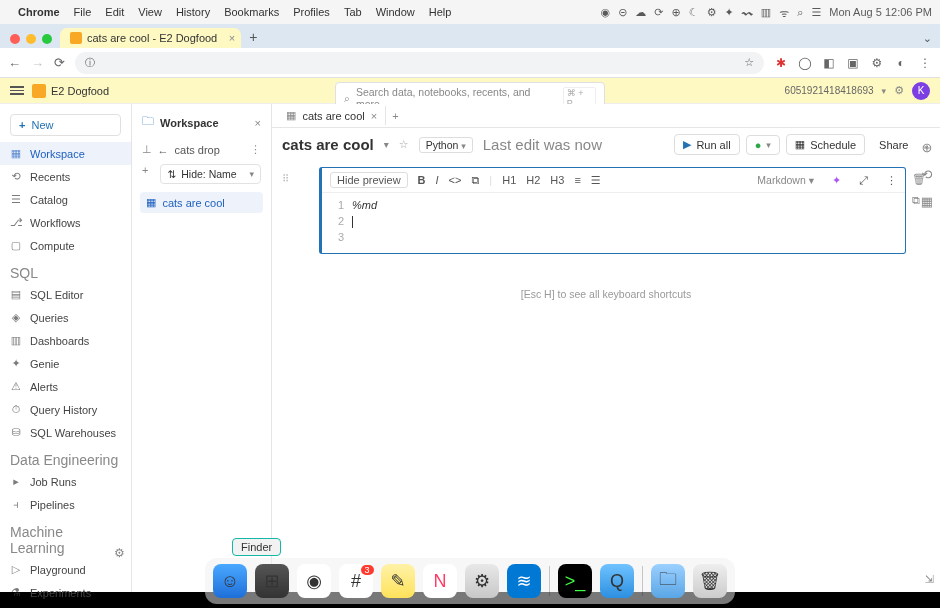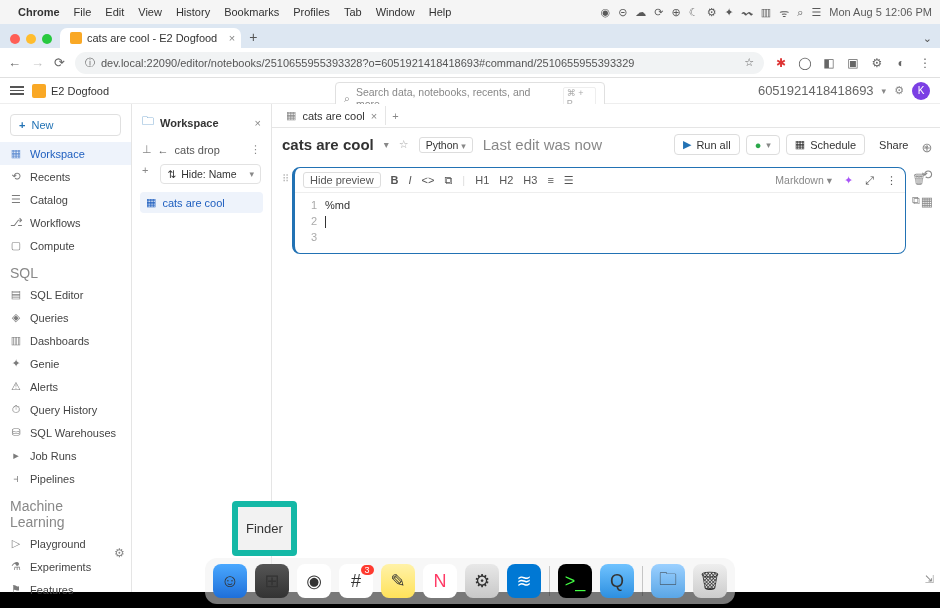--- a/index.html
+++ b/index.html
@@ -11,21 +11,21 @@
 .menubar .mitem { margin-right: 14px; cursor: default; }
 .menubar .spacer { flex: 1; }
 .menubar .ricon { margin-left: 8px; font-size: 11px; opacity: .8; }
 
 
 .chrome { background: #dde7f2; }
 .tabbar { height: 24px; display: flex; align-items: flex-end; padding-left: 6px; }
 .traffic { display: flex; gap: 6px; margin: 0 8px 4px 4px; }
 .tdot { width: 10px; height: 10px; border-radius: 50%; }
 .tred { background: #ff5f56; } .tyel { background: #ffbd2e; } .tgrn { background: #27c93f; }
-.tab { background: #ffffff; border-radius: 7px 7px 0 0; padding: 4px 24px 4px 10px; font-size: 11px; position: relative; display: flex; align-items: center; gap: 5px; }
+.tab { background: #fef9c3; border-radius: 7px 7px 0 0; padding: 4px 24px 4px 10px; font-size: 11px; position: relative; display: flex; align-items: center; gap: 5px; }
 .tab .favicon { width: 12px; height: 12px; background: #f9a825; border-radius: 2px; }
 .tab .tx { position: absolute; right: 6px; top: 4px; font-size: 11px; color: #888; }
 .newtab { margin-left: 8px; margin-bottom: 3px; font-size: 14px; color: #555; }
 .caret { margin-left: auto; margin-right: 8px; margin-bottom: 3px; color: #555; }
 
 .addrbar { height: 30px; background: #fff; display: flex; align-items: center; padding: 0 8px; gap: 10px; border-bottom: 1px solid #e0e0e0; }
 .nav-arrow { color: #666; font-size: 13px; }
 .urlfield { flex: 1; background: #f1f3f4; border-radius: 14px; height: 22px; display: flex; align-items: center; padding: 0 10px; gap: 6px; font-size: 11px; color: #555; }
 .urlfield .lock { font-size: 10px; }
 .urlfield .star { margin-left: auto; color: #666; }
@@ -68,67 +68,67 @@
 .nbhead { display: flex; align-items: center; padding: 6px 10px; gap: 10px; }
 .nbtitle { font-size: 15px; font-weight: 600; }
 .nb-lang { border: 1px solid #ddd; border-radius: 3px; padding: 1px 6px; font-size: 10.5px; }
 .nb-edit { color: #888; font-size: 15px; }
 .nb-right { margin-left: auto; display: flex; gap: 6px; align-items: center; }
 .nbbtn { border: 1px solid #ddd; border-radius: 4px; padding: 3px 8px; font-size: 11px; display: flex; gap: 5px; align-items: center; cursor: pointer; background: #fff; }
 .nbbtn .dd { font-size: 9px; color: #888; }
 
 .cellwrap { margin: 6px 16px 6px 10px; display: flex; }
 .grip { width: 10px; color: #bbb; padding-top: 6px; cursor: grab; font-size: 10px; }
-.cell { flex: 1; border: 1.5px solid #2272b4; border-left-width: 3px; border-radius: 8px; background: #fff; }
+.cell { flex: 1; border: 1.5px solid #2272b4; border-left-width: 3px; border-radius: 3px; background: #fff; margin-left: 27px; }
 .cell-toolbar { display: flex; align-items: center; gap: 10px; padding: 4px 8px; border-bottom: 1px solid #eee; font-size: 11px; }
 .ct-item { color: #555; cursor: pointer; font-size: 11px; }
 .ct-item.box { border: 1px solid #ddd; border-radius: 3px; padding: 1px 6px; }
-.ct-right { margin-left: auto; display: flex; gap: 12px; align-items: center; }
+.ct-right { margin-left: auto; display: flex; gap: 18px; align-items: center; }
 .ct-select { color: #888; font-size: 10.5px; }
 .ct-ai { color: #a855f7; }
 .editor { display: flex; font-family: Menlo, monospace; font-size: 11px; padding: 4px 0 8px; }
 .gutter { width: 30px; text-align: right; color: #aaa; padding-right: 8px; line-height: 16px; }
-.code { flex: 1; line-height: 16px; position: relative; }
+.code { flex: 1; line-height: 16px; position: relative; font-style: italic; }
 .code .cursor { display: inline-block; width: 1px; height: 12px; background: #333; vertical-align: middle; }
 
 .hints { text-align: center; color: #999; font-size: 10.5px; margin-top: 26px; font-family: Menlo, monospace; line-height: 16px; }
 
 .right-rail { position: absolute; right: 0; top: 24px; width: 26px; display: flex; flex-direction: column; align-items: center; gap: 12px; padding-top: 12px; color: #888; }
 .right-rail .ri { font-size: 13px; cursor: pointer; }
 .rr-bottom { position: absolute; right: 6px; bottom: 6px; color: #888; }
 
 
 .appsearch-wrap { position: absolute; left: 50%; top: 4px; transform: translateX(-50%); width: 270px; }
 .appsearch { border: 1px solid #e0e0e0; border-radius: 4px; padding: 3px 8px; display: flex; gap: 6px; align-items: center; font-size: 10.5px; color: #888; background: #fff; }
 .appsearch .kbd { margin-left: auto; font-size: 9px; color: #aaa; border: 1px solid #eee; padding: 0 3px; border-radius: 2px; }
 
 .appheader { height: 26px; display: flex; align-items: center; padding: 0 10px; border-bottom: 1px solid #eee; gap: 10px; position: relative; }
 .app-right { margin-left: auto; display: flex; gap: 8px; align-items: center; }
-.uid { font-size: 13px; color: #666; }
+.uid { font-size: 10px; color: #666; }
 .avatar { width: 18px; height: 18px; border-radius: 50%; background: #7b3fe4; color: #fff; font-size: 10px; display: flex; align-items: center; justify-content: center; }
 
 
 .dock { position: absolute; bottom: 4px; left: 50%; transform: translateX(-50%); height: 46px; background: rgba(240,240,240,.5); border-radius: 12px; padding: 4px 8px; display: flex; gap: 8px; align-items: center; }
 .dico { width: 34px; height: 34px; border-radius: 8px; display: flex; align-items: center; justify-content: center; font-size: 18px; background: linear-gradient(#fff,#eee); }
 .dico.finder { background: linear-gradient(#4aa8ff,#1e6fd9); }
 .dico.launch { background: linear-gradient(#555,#333); }
 .dico.chrome { background: #fff; }
 .dico.slack { background: #fff; }
 .dico.notes { background: linear-gradient(#fff2a8,#ffe25a); }
 .dico.news { background: #fff; }
 .dico.settings { background: linear-gradient(#e8e8e8,#c8c8c8); }
 .dico.vscode { background: #0078d4; color:#fff; }
 .dico.term { background: #000; color: #4f4; }
 .dico.qt { background: linear-gradient(#6fc2ff,#2d8fe0); }
 .dico.folder { background: linear-gradient(#9bd0ff,#5aa6e6); }
 .dico.trash { background: linear-gradient(#eee,#ccc); }
 .dico .badge { position: absolute; margin-left: 22px; margin-top: -22px; background: #ff3b30; color:#fff; border-radius: 8px; font-size: 9px; padding: 0 4px; }
 .dsep { width: 1px; height: 30px; background: rgba(0,0,0,.2); }
 
-.finder-tip { position: absolute; bottom: 52px; left: 232px; background: #f2f2f2; border: 6px solid #14b8a6; border-radius: 4px; padding: 14px 8px; font-size: 13px; }
+.finder-tip { position: absolute; bottom: 52px; left: 232px; background: #f2f2f2; border: 1px solid #14b8a6; border-radius: 4px; padding: 2px 8px; font-size: 11px; }
 </style>
 </head>
 <body>
 
 <div class="menubar">
   <span class="apple"></span>
   <span class="mitem" style="font-weight:600">Chrome</span>
   <span class="mitem">File</span>
   <span class="mitem">Edit</span>
   <span class="mitem">View</span>
@@ -169,34 +169,33 @@
     </div>
     <span class="newtab">+</span>
     <span class="caret">⌄</span>
   </div>
   <div class="addrbar">
     <span class="nav-arrow">←</span>
     <span class="nav-arrow" style="opacity:.4">→</span>
     <span class="nav-arrow">⟳</span>
     <div class="urlfield">
       <span class="lock">ⓘ</span>
-      <span>dev.local:22090/editor/notebooks/2510655955393328?o=6051921418418693#command/2510655955393329</span>
       <span class="star">☆</span>
     </div>
     <span class="ext-ico" style="color:#d33">✱</span>
     <span class="ext-ico">◯</span>
     <span class="ext-ico">◧</span>
     <span class="ext-ico">▣</span>
     <span class="ext-ico">⚙</span>
     <span class="ext-ico">◐</span>
     <span class="ext-ico">⋮</span>
   </div>
 </div>
 
-<div style="background:#ffffff">
+<div style="background:#fef9c3">
 <div class="appheader">
   <div class="lb-top" style="padding:0">
     <div class="hamb">
           <span></span>
           <span></span>
           <span></span>
         </div>
     <div class="brand">
       <span class="brand-ico"></span>
       <span>E2 Dogfood</span>
@@ -271,20 +270,21 @@
             <span>Alerts</span>
           </div>
           <div class="lb-item">
             <span class="ico">⏱</span>
             <span>Query History</span>
           </div>
           <div class="lb-item">
             <span class="ico">⛁</span>
             <span>SQL Warehouses</span>
           </div>
+          <div class="lb-section">Data Engineering</div>
           <div class="lb-item">
             <span class="ico">▸</span>
             <span>Job Runs</span>
           </div>
           <div class="lb-item">
             <span class="ico">⫞</span>
             <span>Pipelines</span>
           </div>
           <div class="lb-section">Machine Learning</div>
           <div class="lb-item">
@@ -407,20 +407,21 @@
           </div>
         </div>
       </div>
       <div style="width:18px;display:flex;flex-direction:column;gap:8px;padding:6px 0 0 6px;color:#888">
         <span>🗑</span>
         <span>⧉</span>
       </div>
     </div>
 
     <div class="hints">
+      <div>[Esc H] to see all keyboard shortcuts</div>
     </div>
 
     <div class="right-rail">
       <span class="ri">⊕</span>
       <span class="ri">⟲</span>
       <span class="ri">▦</span>
     </div>
     <span class="rr-bottom">⇲</span>
   </div>
 </div>

